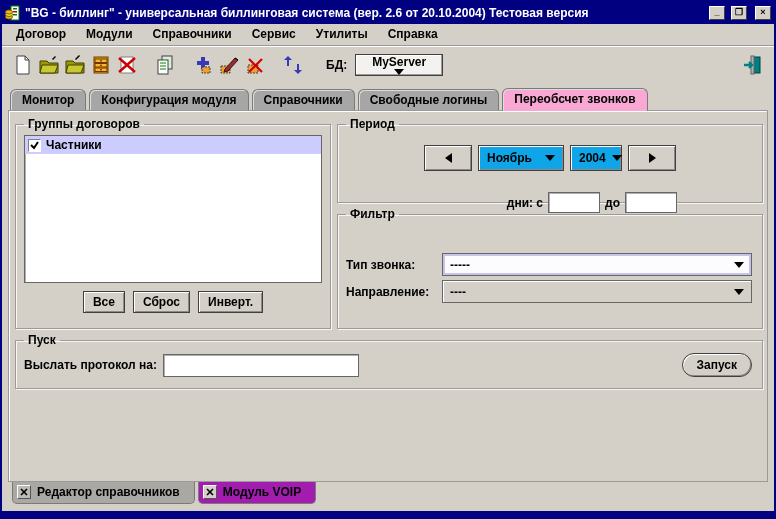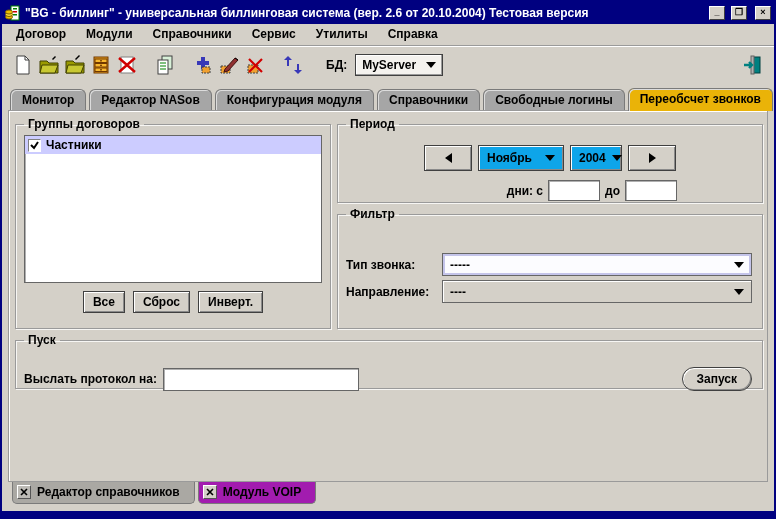--- a/index.html
+++ b/index.html
@@ -47,40 +47,40 @@
     display:flex; align-items:center; padding:0 10px; gap:4px;
   }
   .tbi { width:22px; height:22px; display:flex; align-items:center; justify-content:center; }
   .tbi svg { width:20px; height:20px; }
   .tb-gap { width:8px; }
   .db-label { font-weight:bold; margin-left:6px; }
   .db-combo {
     width:88px; height:22px; margin-left:4px;
     background:#f4f2ee; border:1px solid #404040;
     box-shadow: inset -1px -1px 0 #9a9a9a, inset 1px 1px 0 #ffffff;
-    display:flex; align-items:center; padding:0 6px; font-weight:bold;
+    display:flex; align-items:center; padding:0 6px; font-weight:bold;flex-direction:column;
   }
   .db-combo .lbl { flex:1; }
   .toolbar .spacer { flex:1; }
   
   .tabstrip {
     height:26px; flex:0 0 26px;
     display:flex; align-items:flex-end; padding-left:8px;
     position:relative; z-index:3;
   }
   .tab {
     background:#a6a6a6;
     border:1px solid #7a7a7a; border-bottom:none;
     border-radius:6px 6px 0 0;
     box-shadow: inset 1px 1px 0 #dcdcdc;
     padding:3px 11px 3px; margin-right:3px;
     font-weight:bold; white-space:nowrap; cursor:default;
   }
   .tab.active {
-    background:#eab308; padding-bottom:5px; margin-bottom:-1px;text-align:center;
+    background:#f9a8d4; padding-bottom:5px; margin-bottom:-1px;text-align:center;
   }
   
   .content {
     flex:1; margin:0 6px; position:relative;
     border:1px solid #9a9a9a;
     box-shadow: inset 1px 1px 0 #ffffff;
     background:#d4d0c8;
   }
   fieldset {
     position:absolute; border:1px solid #9a9a9a;
@@ -123,40 +123,40 @@
     box-shadow: inset 1px 1px 0 #ffffff, inset -1px -1px 0 #8a8a8a;
   }
   .combo {
     height:26px; background:#0ea5e9; border:1px solid #404040;
     box-shadow: inset 1px 1px 0 #ffffff, inset -1px -1px 0 #8a8a8a;
     display:flex; align-items:center; padding:0 8px; gap:6px; font-weight:bold;
   }
   .combo .lbl { flex:1; }
   .combo-month { width:86px; }
   .combo-year  { width:52px; }
-  .period-row2 { display:flex; align-items:center; justify-content:flex-end; gap:5px; margin:9px 85px 0 0; font-weight:bold; }
+  .period-row2 { display:flex; align-items:center; justify-content:flex-end; gap:5px; margin:21px 85px 0 0; font-weight:bold; }
   .tinput {
     width:52px; height:21px; background:#fff; border:1px solid #666;
     box-shadow: inset 1px 1px 0 #b0b0b0;
     font-family:"Liberation Sans",sans-serif; font-size:12px; padding:0 3px;
   }
   
   .filter-row { display:flex; align-items:center; margin:0 10px 0 8px; }
   .filter-row.r1 { margin-top:32px; }
   .filter-row.r2 { margin-top:4px; }
   .f-label { width:96px; font-weight:bold; flex:0 0 96px; }
   .f-combo {
     flex:1; height:23px; border:1px solid #666;
     display:flex; align-items:center; padding:0 7px; gap:6px;
   }
   .f-combo .lbl { flex:1; font-weight:bold; }
   .f-combo.focused { background:#fcfcff; box-shadow: inset 0 0 0 2px #c4c4ea; }
   .f-combo.plain   { background:#d4d0c8; box-shadow: inset 1px 1px 0 #ffffff; }
   
-  .launch-row { display:flex; align-items:center; gap:6px; margin:20px 10px 0 8px; }
+  .launch-row { display:flex; align-items:center; gap:6px; margin:6px 10px 0 8px; }
   .launch-row .l-label { font-weight:bold; }
   .proto-input { width:196px; height:23px; }
   .launch-row .spacer { flex:1; }
   .run-btn { padding:4px 14px;border-radius:12px; }
   
   .bottom-tabstrip {
     height:29px; flex:0 0 29px;
     display:flex; align-items:flex-start; padding-left:10px;
   }
   .btab {
@@ -293,21 +293,20 @@
       <svg viewBox="0 0 20 20">
           <rect x="10" y="2" width="7" height="16" fill="#008080" stroke="#004040"></rect>
           <rect x="8" y="1" width="3" height="18" fill="#b0b0b0" stroke="#606060"></rect>
           <path d="M1 10h7M6 7l3 3-3 3" stroke="#008080" stroke-width="2.4" fill="none"></path>
         </svg>
     </div>
   </div>
 
   <div class="tabstrip">
     <div class="tab">Монитор</div>
-    <div class="tab">Редактор NASов</div>
     <div class="tab">Конфигурация модуля</div>
     <div class="tab">Справочники</div>
     <div class="tab">Свободные логины</div>
     <div class="tab active">Переобсчет звонков</div>
   </div>
 
   <div class="content">
 
     <fieldset class="fs-groups">
       <legend>Группы договоров</legend>

